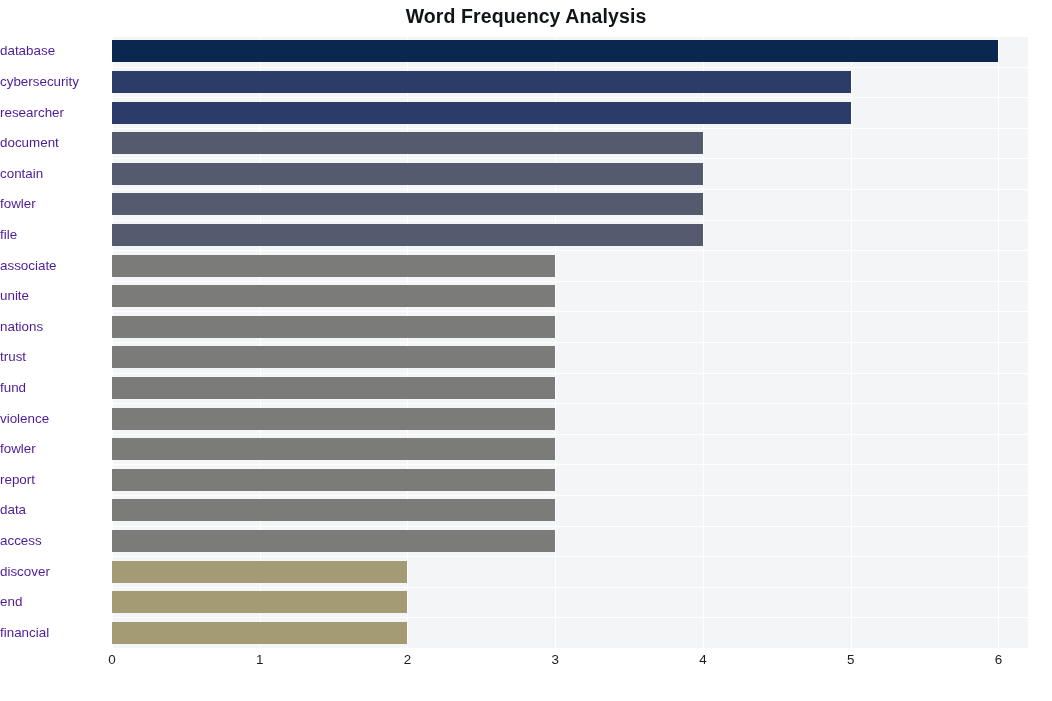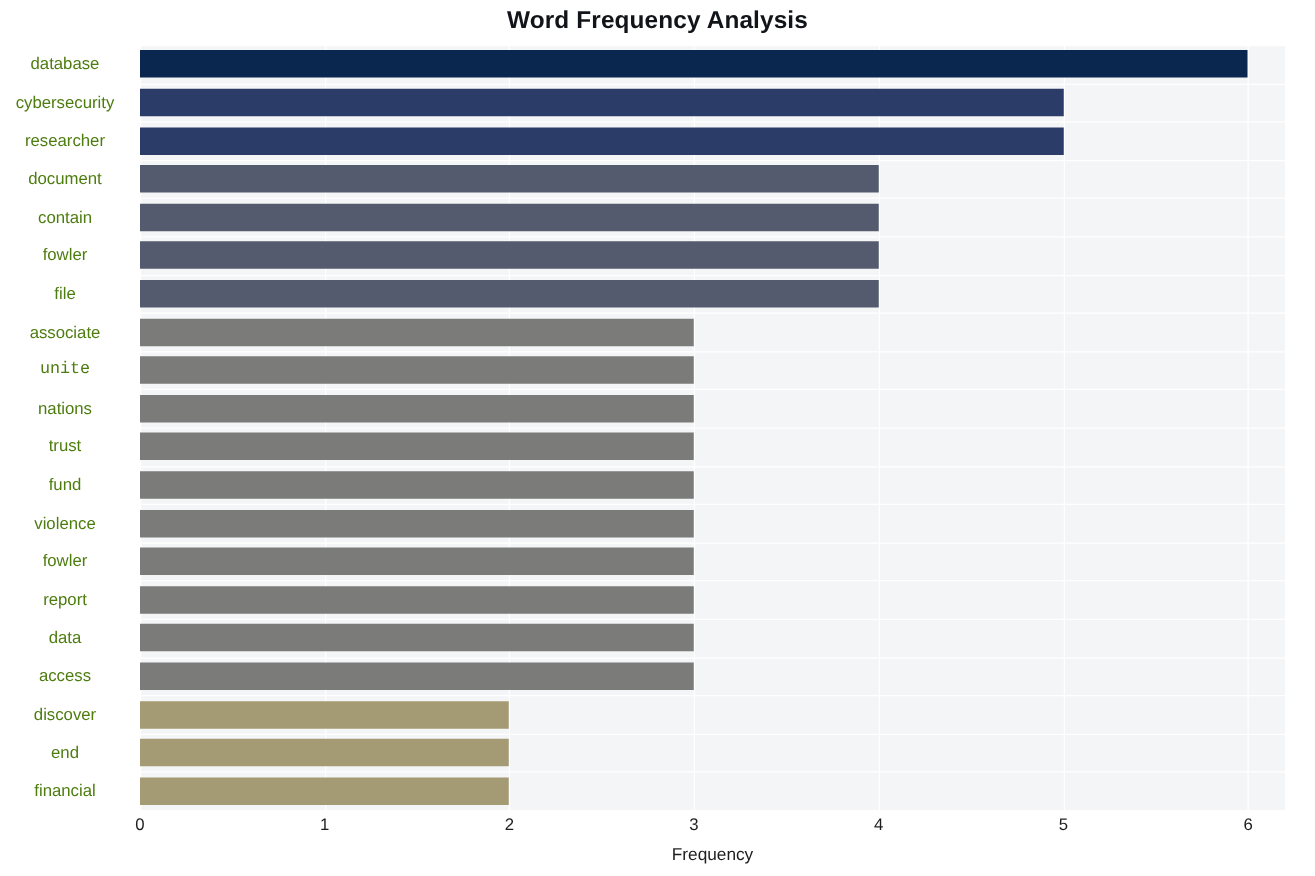--- a/index.html
+++ b/index.html
@@ -71,23 +71,23 @@
     position: absolute;
     left: 0;
     top: 36px;
     width: 104px;
     height: 612px;
   }
   .ytick-label {
     position: absolute;
     right: 0;
     width: 104px;
-    text-align: center;
+    text-align: left;
     font-size: 13.4px;
-    color: #4d7c0f;
+    color: #4c1d95;
     white-space: nowrap;
     line-height: 14px;
   }
   #xlabels {
     position: absolute;
     left: 112px;
     top: 652px;
     width: 916px;
     height: 22px;
   }
@@ -173,21 +173,21 @@
 
   <div id="ylabels">
       <div class="ytick-label" style="top: 8.3px;">database</div>
       <div class="ytick-label" style="top: 38.9px;">cybersecurity</div>
       <div class="ytick-label" style="top: 69.5px; padding-left: 24px;">researcher</div>
       <div class="ytick-label" style="top: 100.1px;">document</div>
       <div class="ytick-label" style="top: 130.7px; margin-left: 39px;">contain</div>
       <div class="ytick-label" style="top: 161.3px;">fowler</div>
       <div class="ytick-label" style="top: 191.9px;">file</div>
       <div class="ytick-label" style="top: 222.5px;">associate</div>
-      <div class="ytick-label" style="top: 253.1px; font-family: Liberation Mono, monospace;">unite</div>
+      <div class="ytick-label" style="top: 253.1px;">unite</div>
       <div class="ytick-label" style="top: 283.7px;">nations</div>
       <div class="ytick-label" style="top: 314.3px;">trust</div>
       <div class="ytick-label" style="top: 344.9px;">fund</div>
       <div class="ytick-label" style="top: 375.5px;">violence</div>
       <div class="ytick-label" style="top: 406.1px;">fowler</div>
       <div class="ytick-label" style="top: 436.7px;">report</div>
       <div class="ytick-label" style="top: 467.3px;">data</div>
       <div class="ytick-label" style="top: 497.9px;">access</div>
       <div class="ytick-label" style="top: 528.5px;">discover</div>
       <div class="ytick-label" style="top: 559.1px;">end</div>
@@ -196,15 +196,14 @@
   <div id="xlabels">
       <div class="xtick-label" style="left: 0px;">0</div>
       <div class="xtick-label" style="left: 147.742px;">1</div>
       <div class="xtick-label" style="left: 295.484px;">2</div>
       <div class="xtick-label" style="left: 443.226px;">3</div>
       <div class="xtick-label" style="left: 590.968px;">4</div>
       <div class="xtick-label" style="left: 738.71px;">5</div>
       <div class="xtick-label" style="left: 886.452px;">6</div>
     </div>
 
-  <div id="xaxis-title">Frequency</div>
 
 </div>
 
 </body></html>

